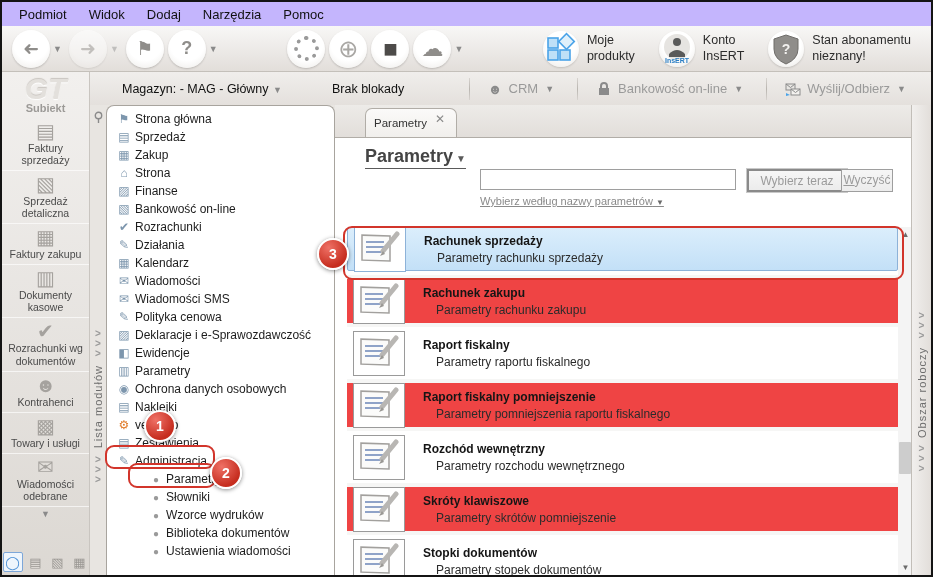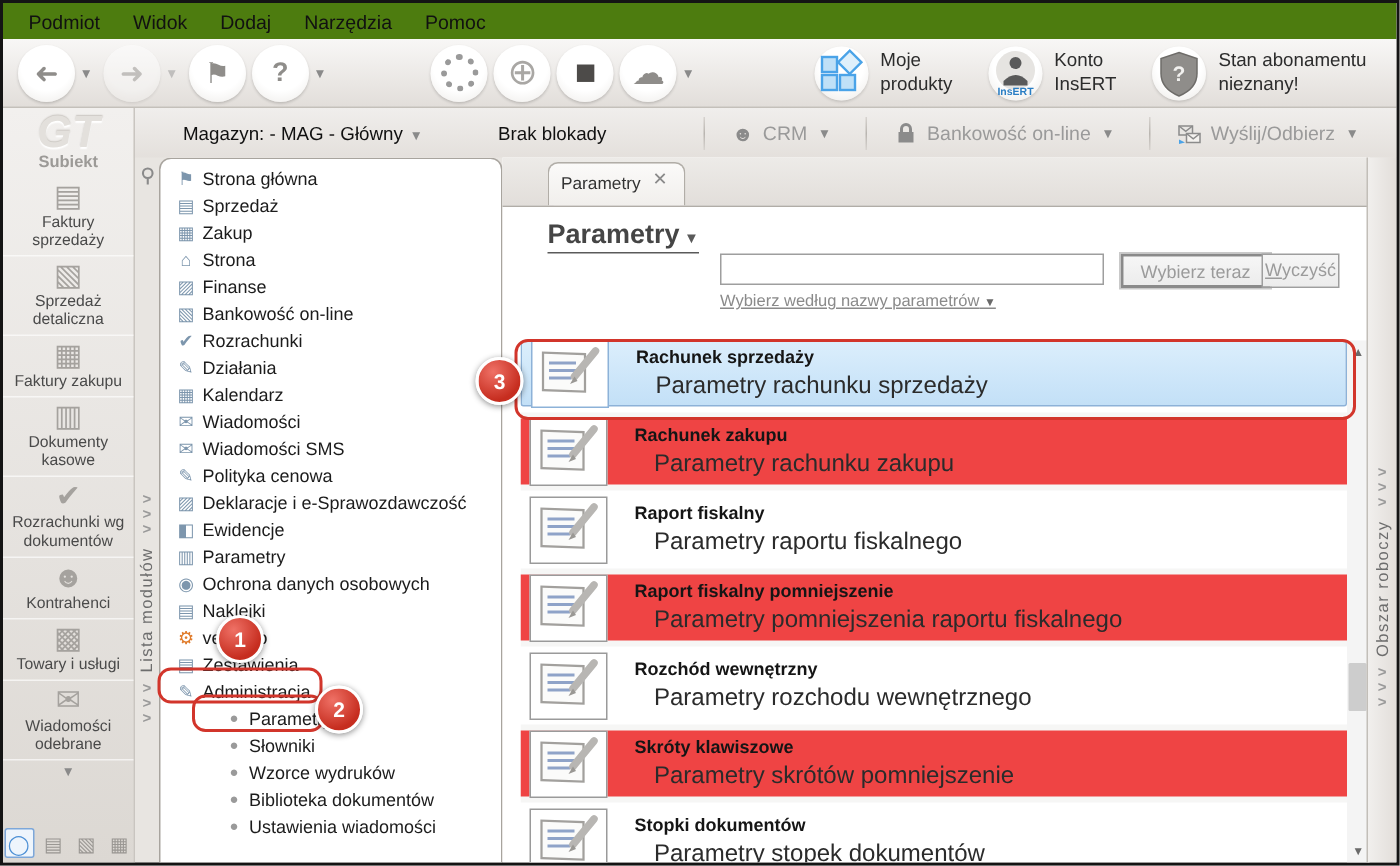--- a/index.html
+++ b/index.html
@@ -2,21 +2,21 @@
 <html><head>
 <meta charset="utf-8">
 <style>
   html,body{margin:0;padding:0;background:#555;}
   #window{
     position:relative;width:933px;height:577px;box-sizing:border-box;
     border:2px solid #141414;background:#e8e5e1;overflow:hidden;
     font-family:"Liberation Sans", sans-serif;-webkit-font-smoothing:antialiased;
   }
   
-  .menubar{position:absolute;left:0;top:0;width:100%;height:24px;background:#4d7c0f;
+  .menubar{position:absolute;left:0;top:0;width:100%;height:24px;background:#c4b5fd;
     display:flex;align-items:center;padding-left:6px;box-sizing:border-box;}
   .menubar .mitem{font-size:13px;color:#111;padding:3px 11px;cursor:default;}
   
   .toolbar{position:absolute;left:0;top:24px;width:100%;height:46px;
     background:linear-gradient(#f8f7f6,#e2deda);border-bottom:1px solid #c4c0ba;
     display:flex;align-items:center;box-sizing:border-box;padding:0 8px;}
   .circbtn{width:38px;height:38px;border-radius:50%;
     background:radial-gradient(circle at 50% 35%,#ffffff 55%,#eceae7);
     box-shadow:0 1px 2px rgba(0,0,0,.18);display:flex;align-items:center;justify-content:center;
     margin:0 2px;flex:none;}
@@ -94,21 +94,21 @@
   .filterlink .fcaret{font-size:8px;color:#6a6a6a;}
   .plist{position:absolute;left:12px;top:122px;width:551px;bottom:0;overflow:hidden;}
   .prow{height:44px;margin-bottom:8px;display:flex;align-items:center;box-sizing:border-box;padding:0 6px;}
   .prow.alt{background:#ef4444;box-shadow:0 -4px 0 #f6f6f5,0 4px 0 #f6f6f5;}
   .prow.selected{background:linear-gradient(#dbeefc,#c3e0f7);border:1px solid #8db2d8;border-radius:2px;}
   .iconbox{width:50px;height:43px;background:#fff;border:1px solid #9a9a9a;flex:none;
     display:flex;align-items:center;justify-content:center;}
   .prow.selected .iconbox{border-color:#8db2d8;}
   .ptext{margin-left:18px;}
   .ptext .pt{font-size:12px;font-weight:bold;color:#151515;line-height:1.5;}
-  .ptext .ps{font-size:16px;color:#2b2b2b;margin-left:13px;line-height:1.35;}
+  .ptext .ps{font-size:12px;color:#2b2b2b;margin-left:13px;line-height:1.35;}
   .scrollbar{position:absolute;right:0px;top:122px;width:15px;bottom:0;background:#f4f4f4;}
   .sarrow{position:absolute;left:0;width:100%;height:15px;color:#6a6a6a;font-size:8px;
     display:flex;align-items:center;justify-content:center;}
   .sthumb{position:absolute;left:1px;width:12px;background:#cdcdcd;border-radius:1px;}
   
   .rightstrip{position:absolute;right:0;top:103px;width:20px;bottom:0;
     background:linear-gradient(90deg,#f1efed,#e2deda);border-left:1px solid #c2beb8;
     display:flex;flex-direction:column;align-items:center;z-index:2;box-sizing:border-box;}
   
   .anno-box{position:absolute;border:2px solid #d2352b;border-radius:9px;z-index:6;pointer-events:none;}

